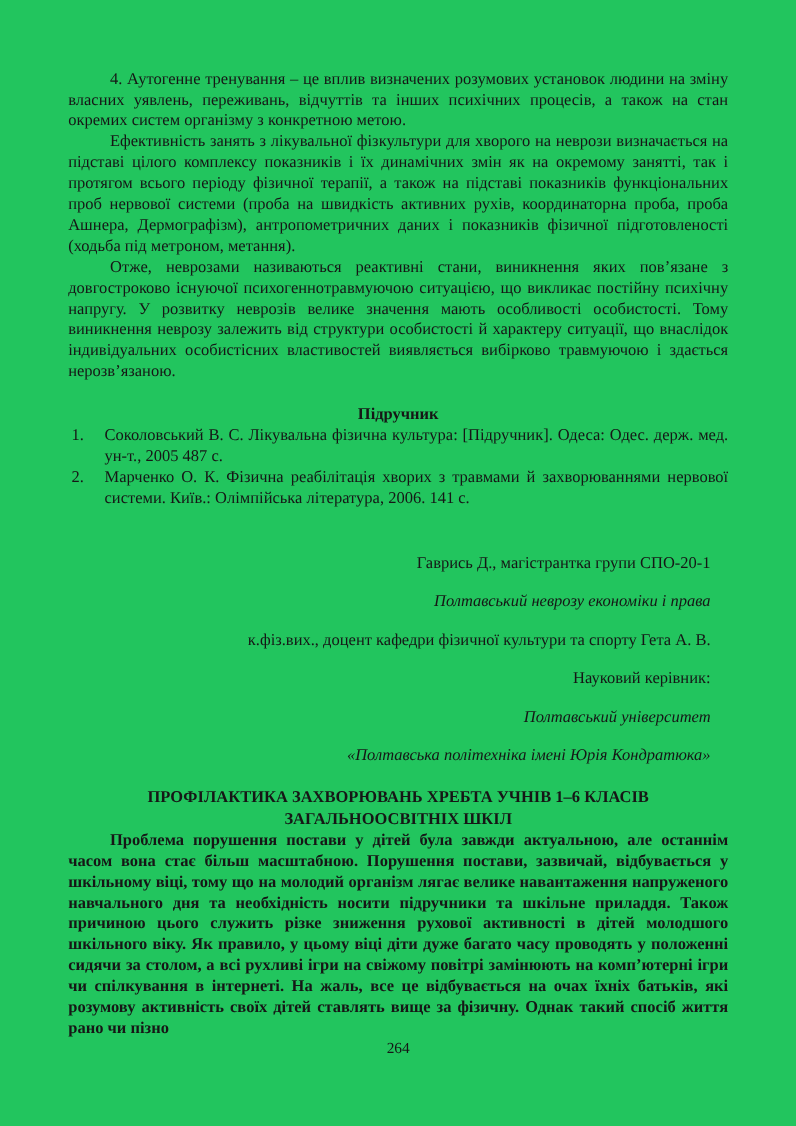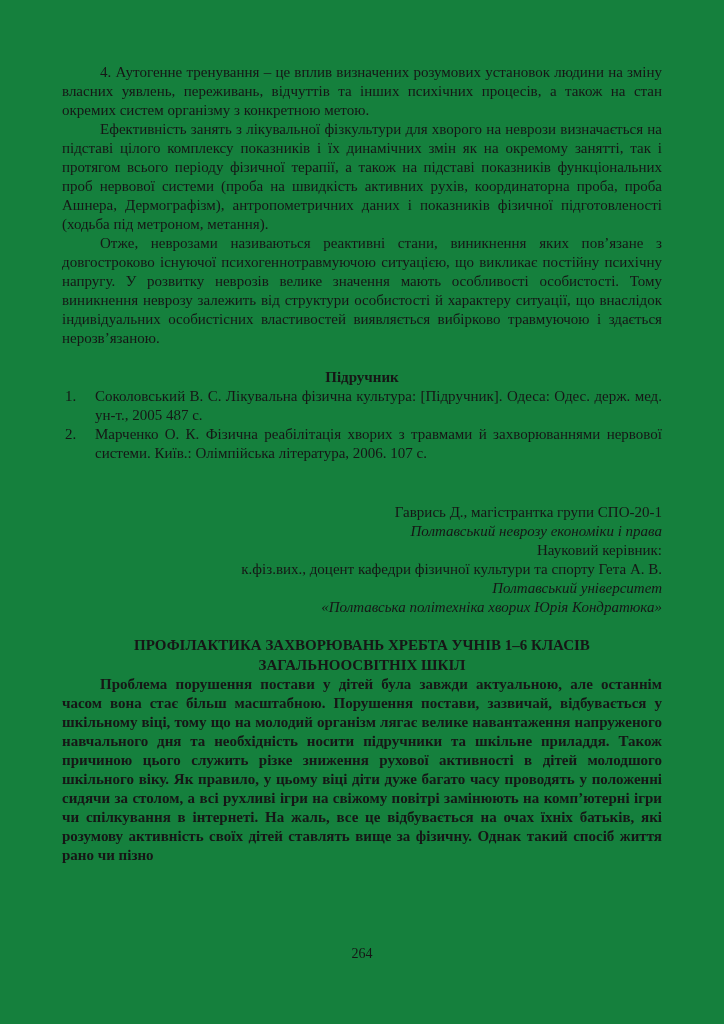--- a/index.html
+++ b/index.html
@@ -4,21 +4,21 @@
 <style>
   html, body {
     margin: 0;
     padding: 0;
     background: #ffffff;
   }
   .page {
     position: relative;
     width: 724px;
     height: 1024px;
-    background: #15803d;
+    background: #22c55e;
     color: #161616;
     font-family: "Liberation Serif", "DejaVu Serif", serif;
     font-size: 15px;
     line-height: 19px;
     overflow: hidden;
     box-sizing: border-box;
   }
   .content {
     position: absolute;
     top: 63px;
@@ -48,21 +48,21 @@
   .ref-num {
     position: absolute;
     left: 3px;
     top: 0;
   }
   .byline {
     margin-top: 40px;
     text-align: right;
   }
   .byline-line {
-    margin: 0;
+    margin: 16px;
     text-align: right;
   }
   .byline-line.italic {
     font-style: italic;
   }
   .next-title {
     margin: 18px auto 0 auto;
     text-align: center;
     font-weight: bold;
     line-height: 20px;
@@ -92,31 +92,31 @@
 
     <p class="lit-heading">Підручник</p>
 
     <ol class="ref-list">
       <li class="ref-item">
         <span class="ref-num">1.</span>
         <span>Соколовський В. С. Лікувальна фізична культура: [Підручник]. Одеса: Одес. держ. мед. ун-т., 2005 487 с.</span>
       </li>
       <li class="ref-item">
         <span class="ref-num">2.</span>
-        <span>Марченко О. К. Фізична реабілітація хворих з травмами й захворюваннями нервової системи. Київ.: Олімпійська література, 2006. 107 с.</span>
+        <span>Марченко О. К. Фізична реабілітація хворих з травмами й захворюваннями нервової системи. Київ.: Олімпійська література, 2006. 141 с.</span>
       </li>
     </ol>
 
     <div class="byline">
       <p class="byline-line">Гаврись Д., магістрантка групи СПО-20-1</p>
       <p class="byline-line italic">Полтавський неврозу економіки і права</p>
+      <p class="byline-line">к.фіз.вих., доцент кафедри фізичної культури та спорту Гета А. В.</p>
       <p class="byline-line">Науковий керівник:</p>
-      <p class="byline-line">к.фіз.вих., доцент кафедри фізичної культури та спорту Гета А. В.</p>
       <p class="byline-line italic">Полтавський університет</p>
-      <p class="byline-line italic">«Полтавська політехніка хворих Юрія Кондратюка»</p>
+      <p class="byline-line italic">«Полтавська політехніка імені Юрія Кондратюка»</p>
     </div>
 
     <h1 class="next-title" style="font-size:15px;text-align:center;">ПРОФІЛАКТИКА ЗАХВОРЮВАНЬ ХРЕБТА УЧНІВ 1–6 КЛАСІВ ЗАГАЛЬНООСВІТНІХ ШКІЛ</h1>
 
     <p class="body-par first-par">Проблема порушення постави у дітей була завжди актуальною, але останнім часом вона стає більш масштабною. Порушення постави, зазвичай, відбувається у шкільному віці, тому що на молодий організм лягає велике навантаження напруженого навчального дня та необхідність носити підручники та шкільне приладдя. Також причиною цього служить різке зниження рухової активності в дітей молодшого шкільного віку. Як правило, у цьому віці діти дуже багато часу проводять у положенні сидячи за столом, а всі рухливі ігри на свіжому повітрі замінюють на комп’ютерні ігри чи спілкування в інтернеті. На жаль, все це відбувається на очах їхніх батьків, які розумову активність своїх дітей ставлять вище за фізичну. Однак такий спосіб життя рано чи пізно</p>
 
   </div>
 
   <div class="page-number">264</div>
 </div>

